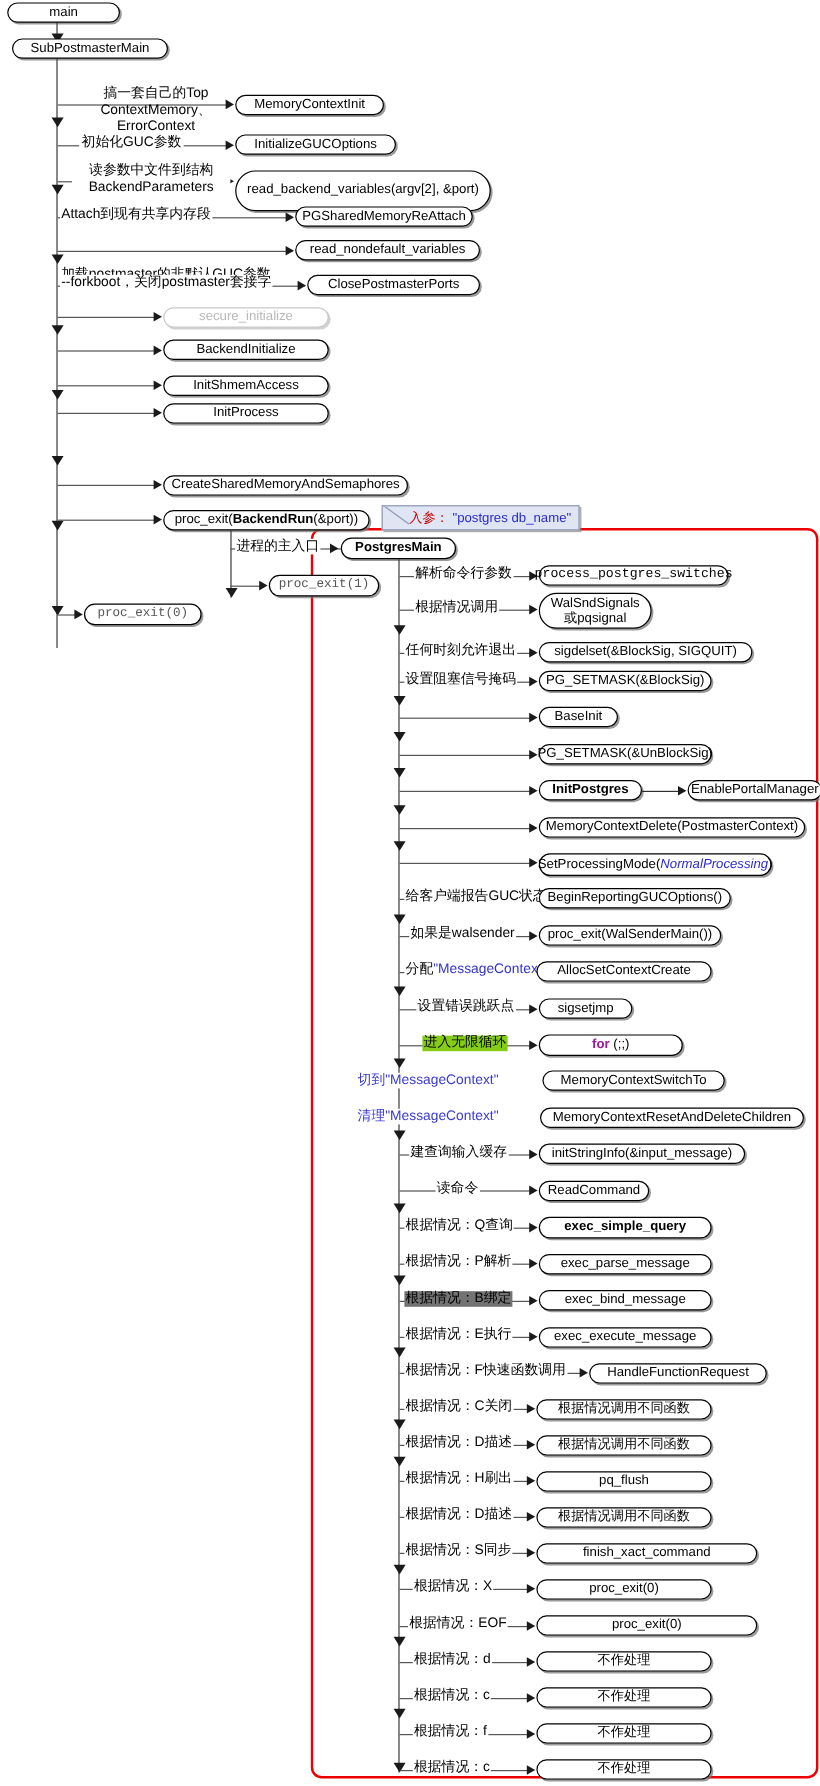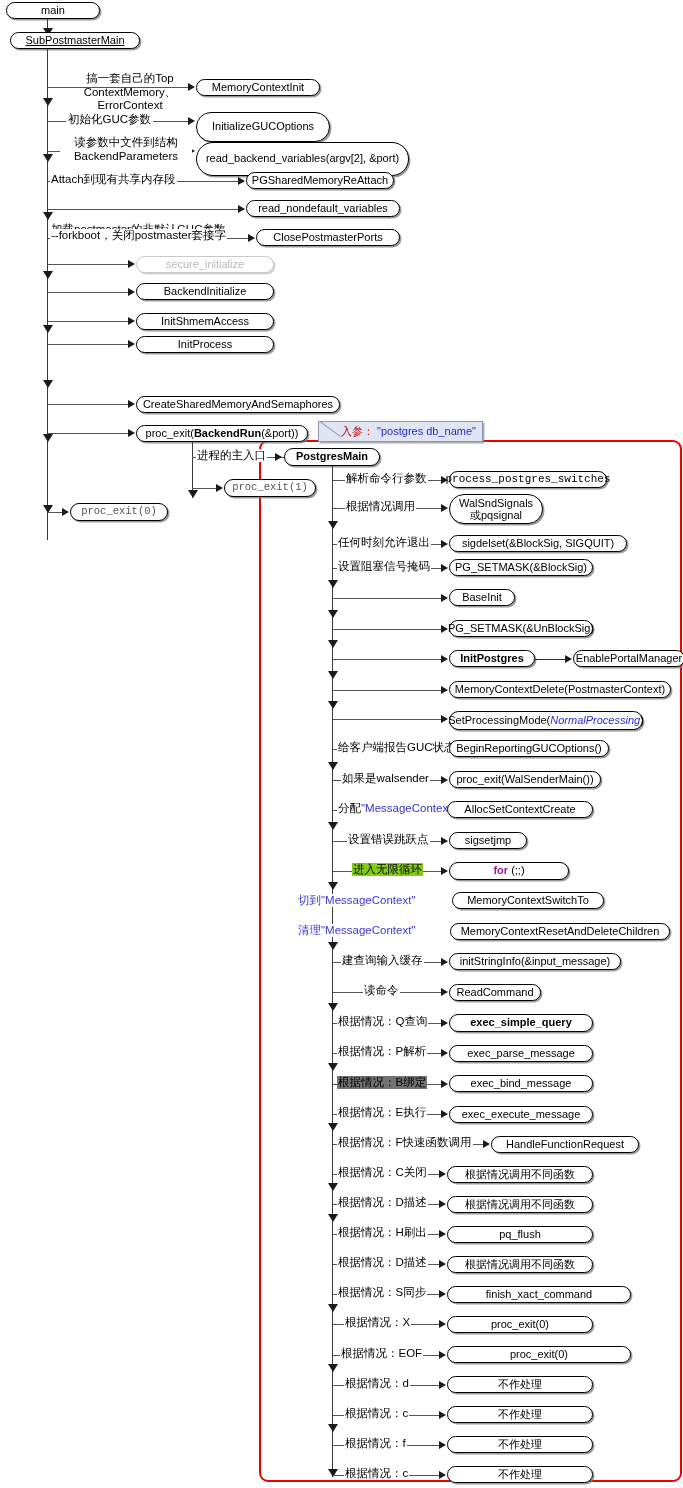--- a/index.html
+++ b/index.html
@@ -73,21 +73,21 @@
 
 <div id="stage">
 
   <div id="red-region" style="left:259px;top:440px;width:419px;height:1038px;"></div>
 
   <div class="node" style="left:6px;top:2px;width:94px;height:17px;">main</div>
 
   <div class="vline dark" style="left:47px;top:19px;height:13px;"></div>
   <div class="arrow-d" style="left:43px;top:28px;"></div>
 
-  <div class="node" style="left:10px;top:32px;width:130px;height:17px;text-decoration:underline;">SubPostmasterMain</div>
+  <div class="node" style="left:10px;top:32px;width:130px;height:17px;">SubPostmasterMain</div>
 
   <div class="vline dark" style="left:47px;top:49px;height:463px;"></div>
 
   <div class="arrow-d" style="left:43px;top:98px;"></div>
   <div class="arrow-d" style="left:43px;top:154px;"></div>
   <div class="arrow-d" style="left:43px;top:212px;"></div>
   <div class="arrow-d" style="left:43px;top:271px;"></div>
   <div class="arrow-d" style="left:43px;top:325px;"></div>
   <div class="arrow-d" style="left:43px;top:380px;"></div>
   <div class="arrow-d" style="left:43px;top:434px;"></div>
@@ -98,21 +98,21 @@
   <div class="lbl twoline" style="left:70px;top:72px;width:120px;">
     <span>搞一套自己的Top</span><br>
     <span>ContextMemory、</span><br>
     <span>ErrorContext</span>
   </div>
   <div class="node" style="left:196px;top:79px;width:124px;height:17px;">MemoryContextInit</div>
 
   <div class="hline" style="left:48px;top:121px;width:142px;"></div>
   <div class="arrow-r" style="left:188px;top:117px;"></div>
   <div class="lbl" style="left:66px;top:113px;background:#fff;padding:0 2px;">初始化GUC参数</div>
-  <div class="node" style="left:196px;top:112px;width:134px;height:30px;">InitializeGUCOptions</div>
+  <div class="node" style="left:196px;top:112px;width:134px;height:17px;">InitializeGUCOptions</div>
 
   <div class="hline" style="left:48px;top:151px;width:142px;"></div>
   <div class="arrow-r" style="left:188px;top:147px;"></div>
   <div class="lbl twoline" style="left:60px;top:136px;width:132px;background:#fff;">
     <span>读参数中文件到结构</span><br>
     <span>BackendParameters</span>
   </div>
   <div class="node" style="left:196px;top:142px;width:213px;height:34px;">read_backend_variables(argv[2], &amp;port)</div>
 
   <div class="hline" style="left:48px;top:181px;width:196px;"></div>

